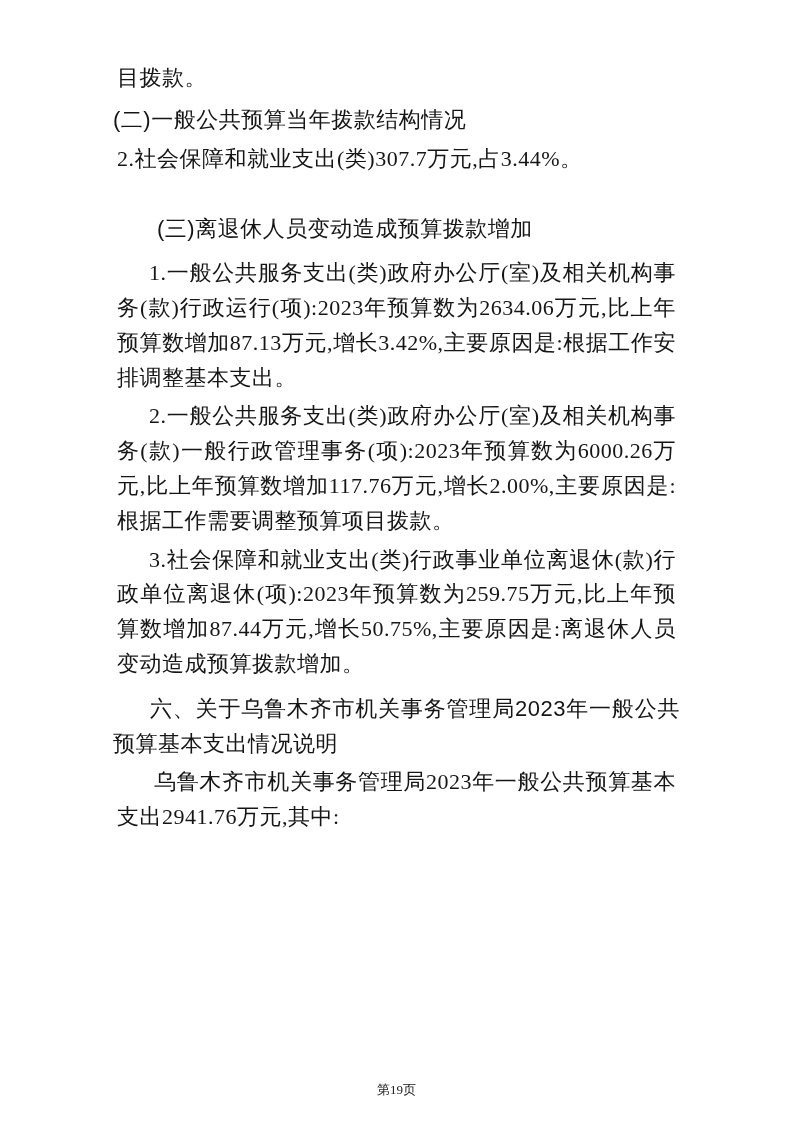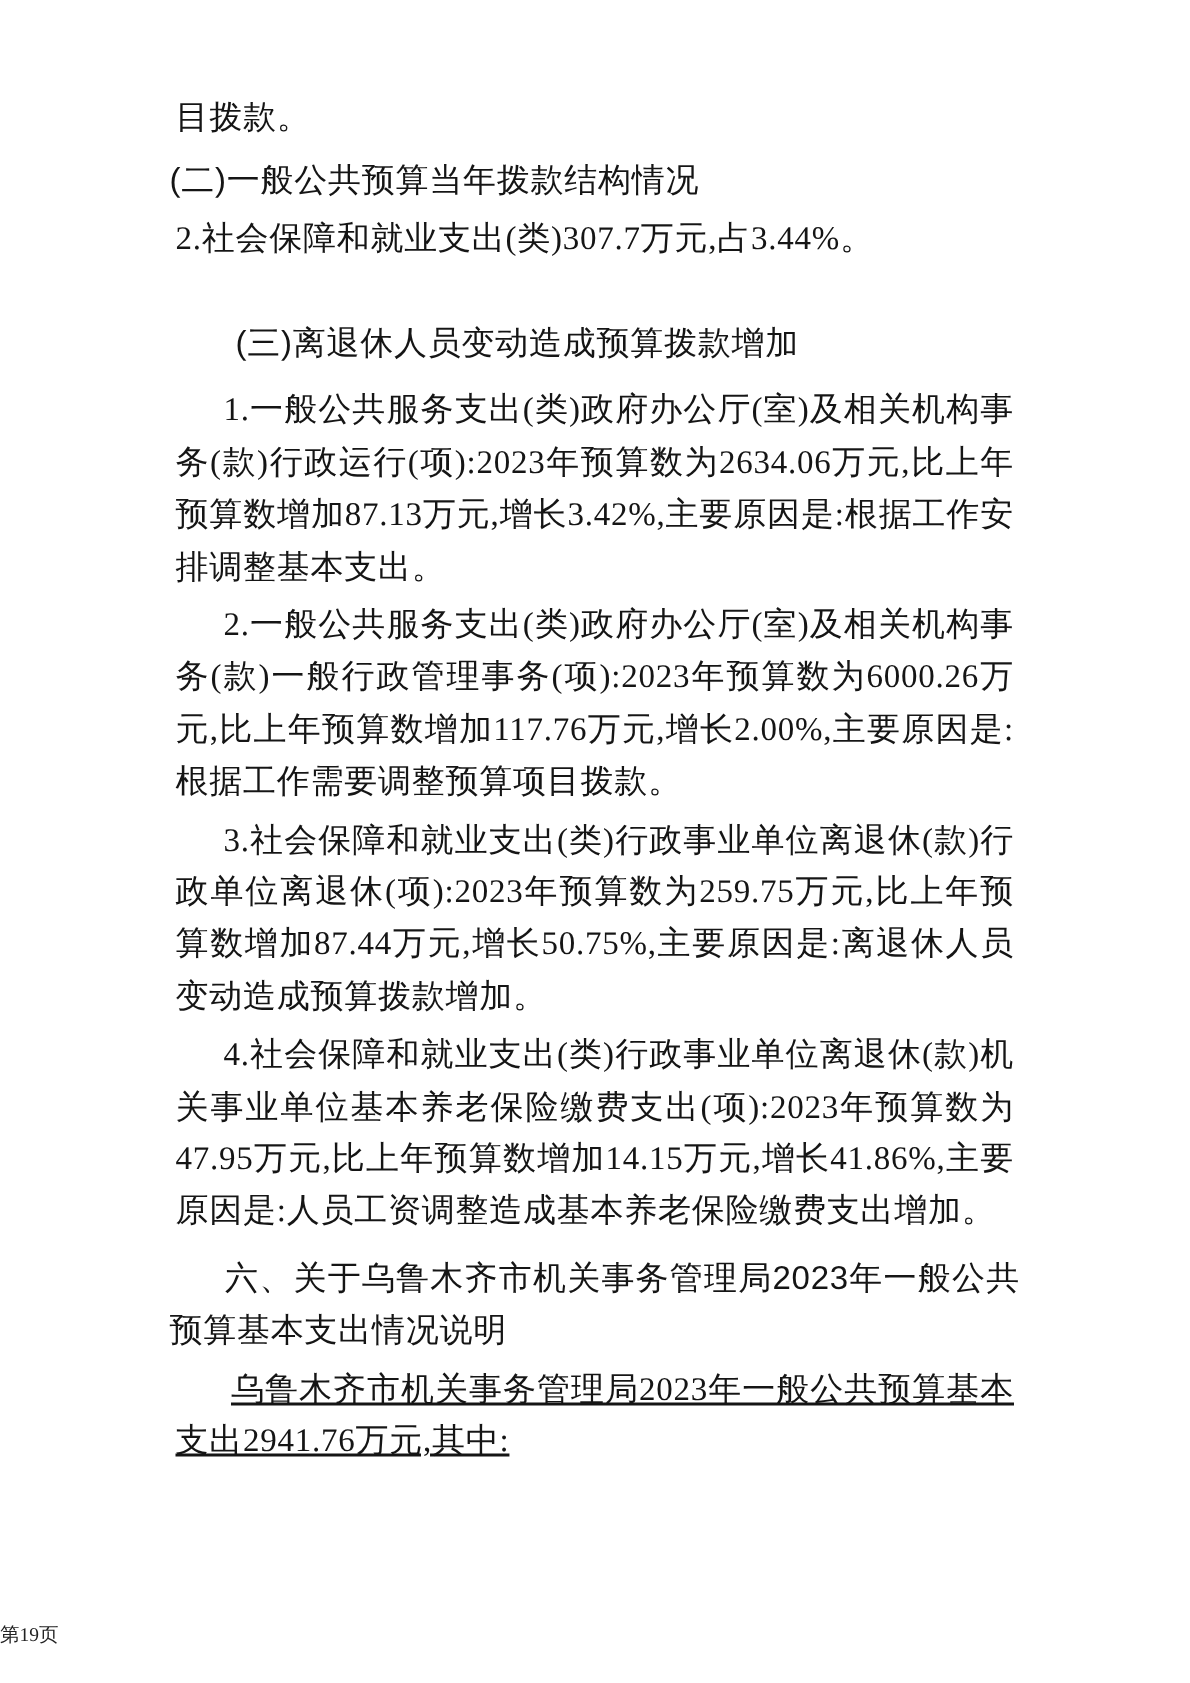--- a/index.html
+++ b/index.html
@@ -41,26 +41,27 @@
   }
   
   .hd-2 { margin-top: 7px; }
   
   .hd-3 { margin-top: 36px; margin-bottom: 9px; text-indent: 44px; }
   
   .hd-6 { margin-top: 10px; text-indent: 37px; }
   
   .ind-num { text-indent: 32px; }
   
-  .ind-cn { text-indent: 37px; text-decoration: underline; }
+  .ind-cn { text-indent: 37px; }
   .footer {
     position: absolute;
     left: 0;
     top: 1082px;
     width: 793px;
+    text-align: center;
     font-size: 13px;
     line-height: 16px;
     color: #222222;
     font-family: "Liberation Serif", "DejaVu Serif", serif;
   }
 </style>
 </head>
 <body>
 
 <div class="page">
@@ -73,21 +74,20 @@
     <p class="para">2.社会保障和就业支出(类)307.7万元,占3.44%。</p>
 
     <p class="hd hd-3">(三)离退休人员变动造成预算拨款增加</p>
 
     <p class="para ind-num">1.一般公共服务支出(类)政府办公厅(室)及相关机构事务(款)行政运行(项):2023年预算数为2634.06万元,比上年预算数增加87.13万元,增长3.42%,主要原因是:根据工作安排调整基本支出。</p>
 
     <p class="para ind-num">2.一般公共服务支出(类)政府办公厅(室)及相关机构事务(款)一般行政管理事务(项):2023年预算数为6000.26万元,比上年预算数增加117.76万元,增长2.00%,主要原因是:根据工作需要调整预算项目拨款。</p>
 
     <p class="para ind-num">3.社会保障和就业支出(类)行政事业单位离退休(款)行政单位离退休(项):2023年预算数为259.75万元,比上年预算数增加87.44万元,增长50.75%,主要原因是:离退休人员变动造成预算拨款增加。</p>
 
-    <p class="para ind-num">4.社会保障和就业支出(类)行政事业单位离退休(款)机关事业单位基本养老保险缴费支出(项):2023年预算数为47.95万元,比上年预算数增加14.15万元,增长41.86%,主要原因是:人员工资调整造成基本养老保险缴费支出增加。</p>
 
     <p class="hd hd-6">六、关于乌鲁木齐市机关事务管理局2023年一般公共预算基本支出情况说明</p>
 
     <p class="para ind-cn">乌鲁木齐市机关事务管理局2023年一般公共预算基本支出2941.76万元,其中:</p>
 
   </div>
 
   <div class="footer">第19页</div>
 </div>
 

